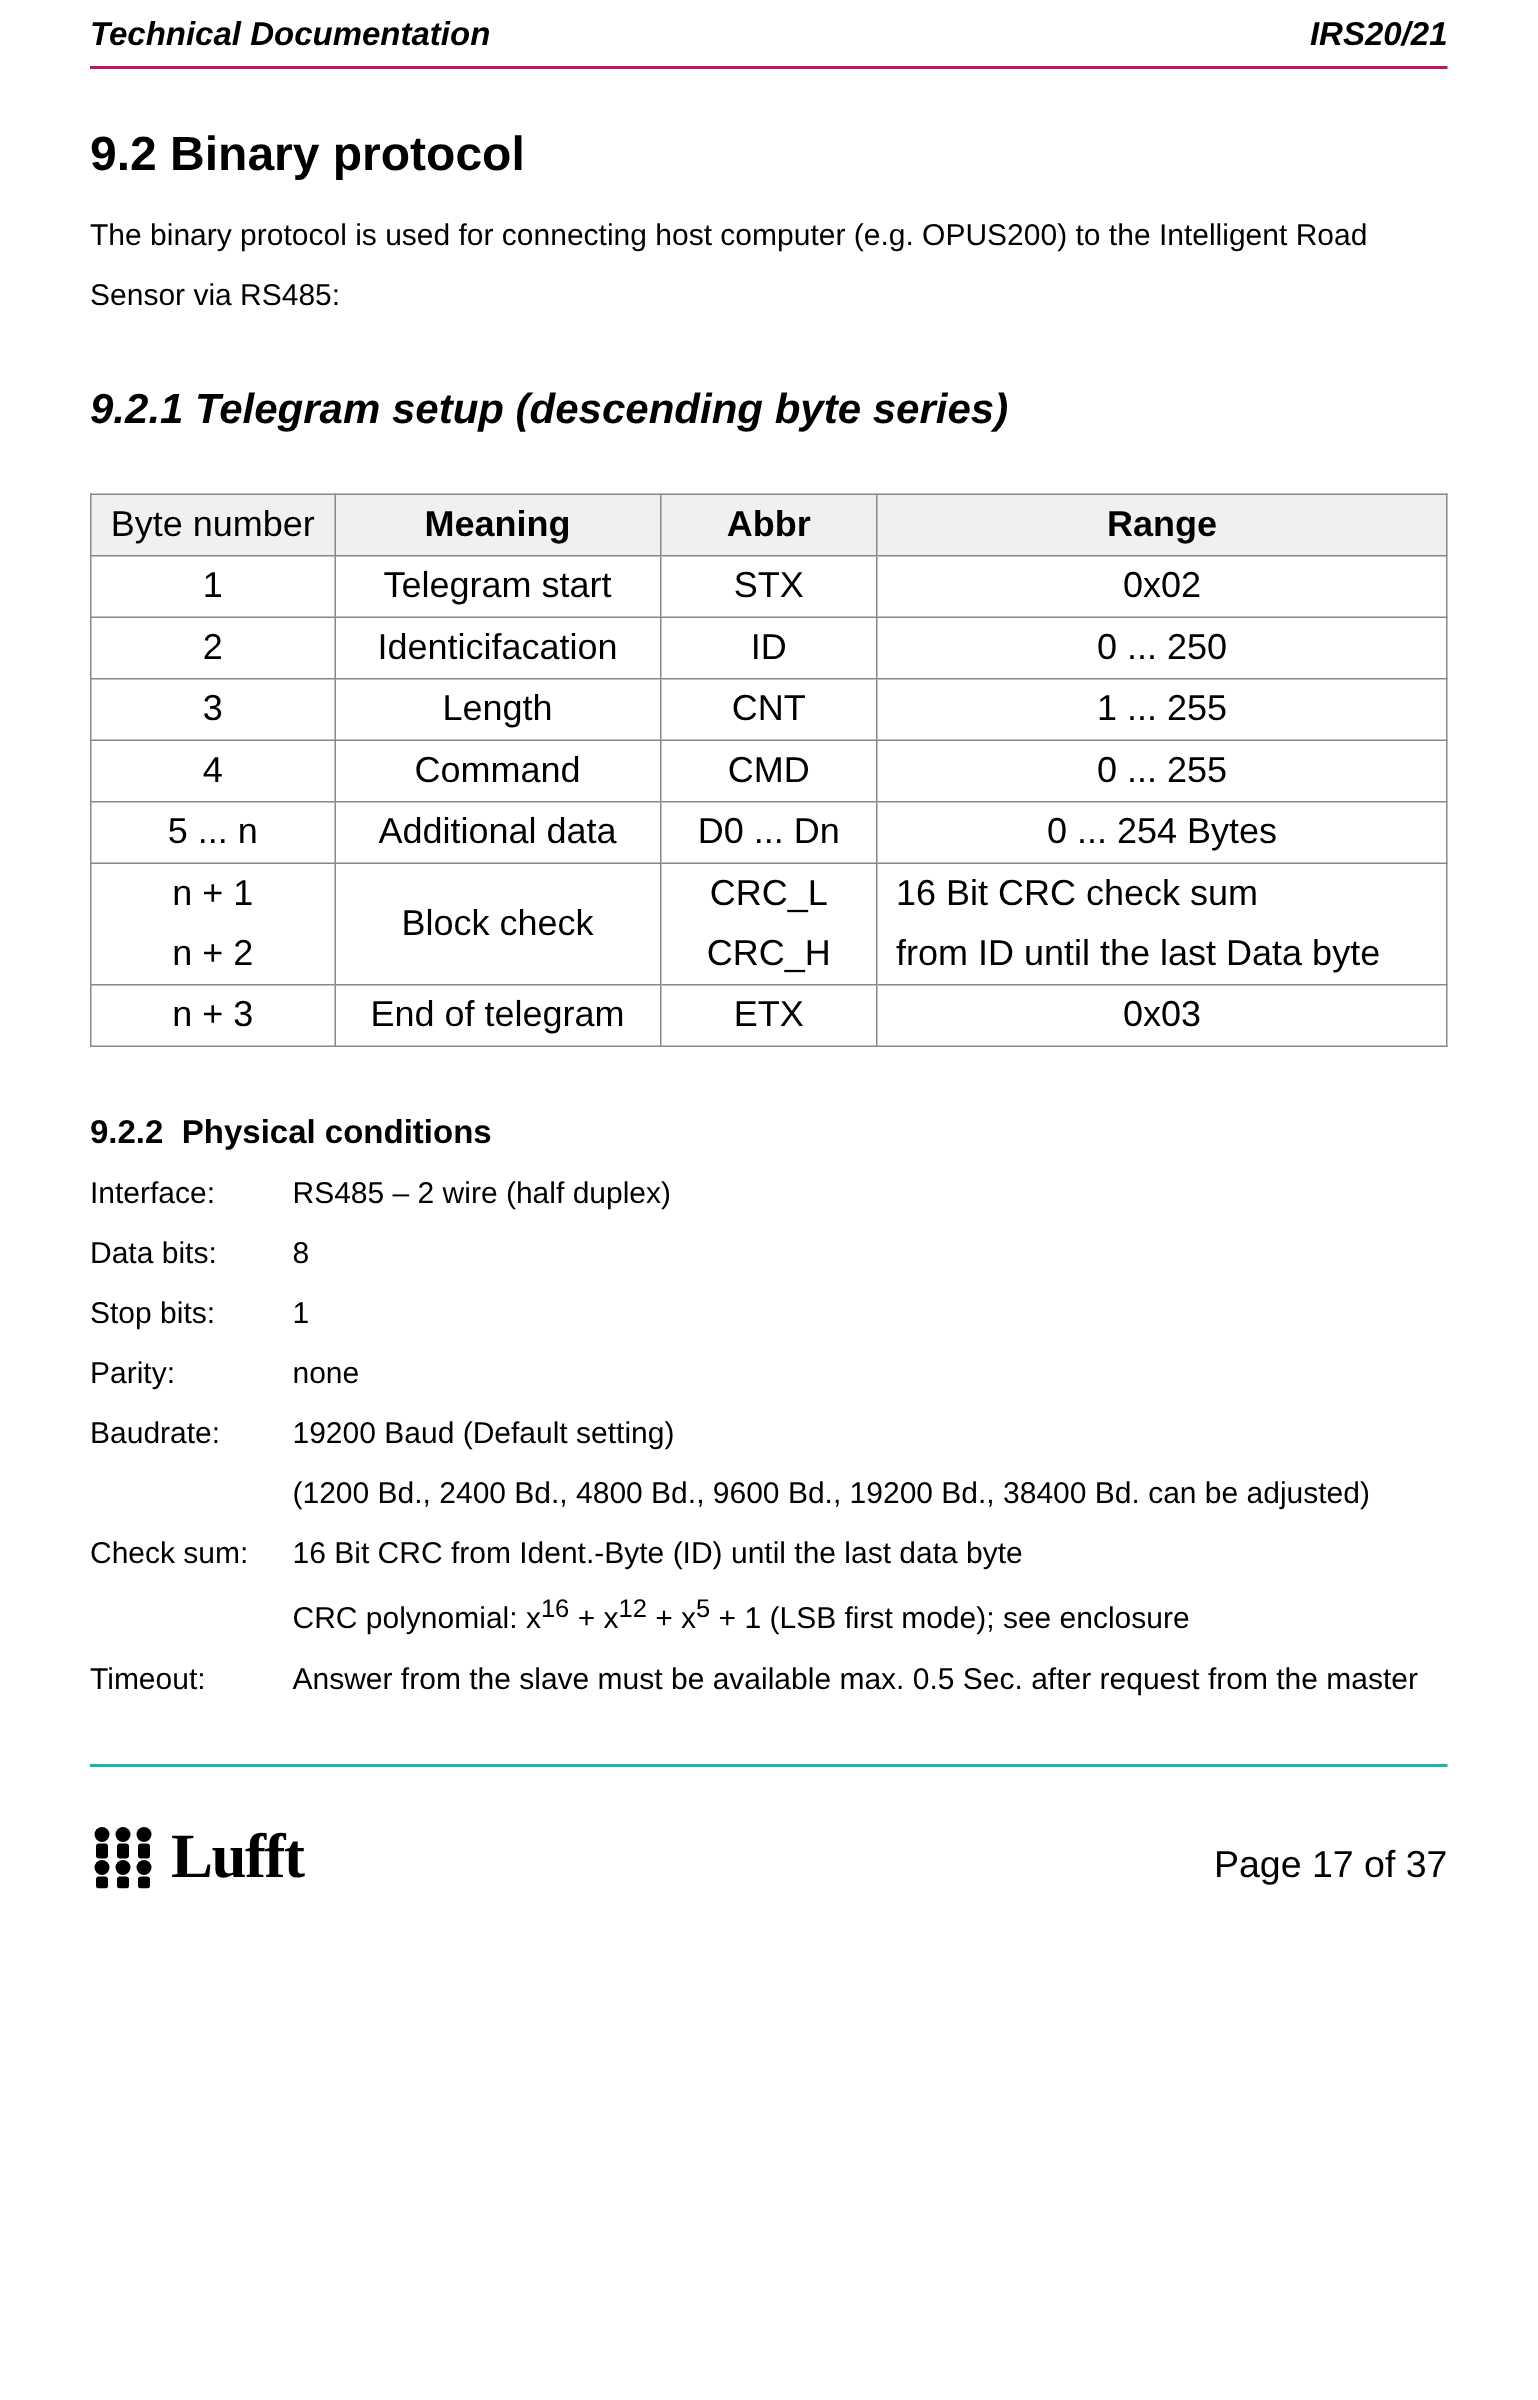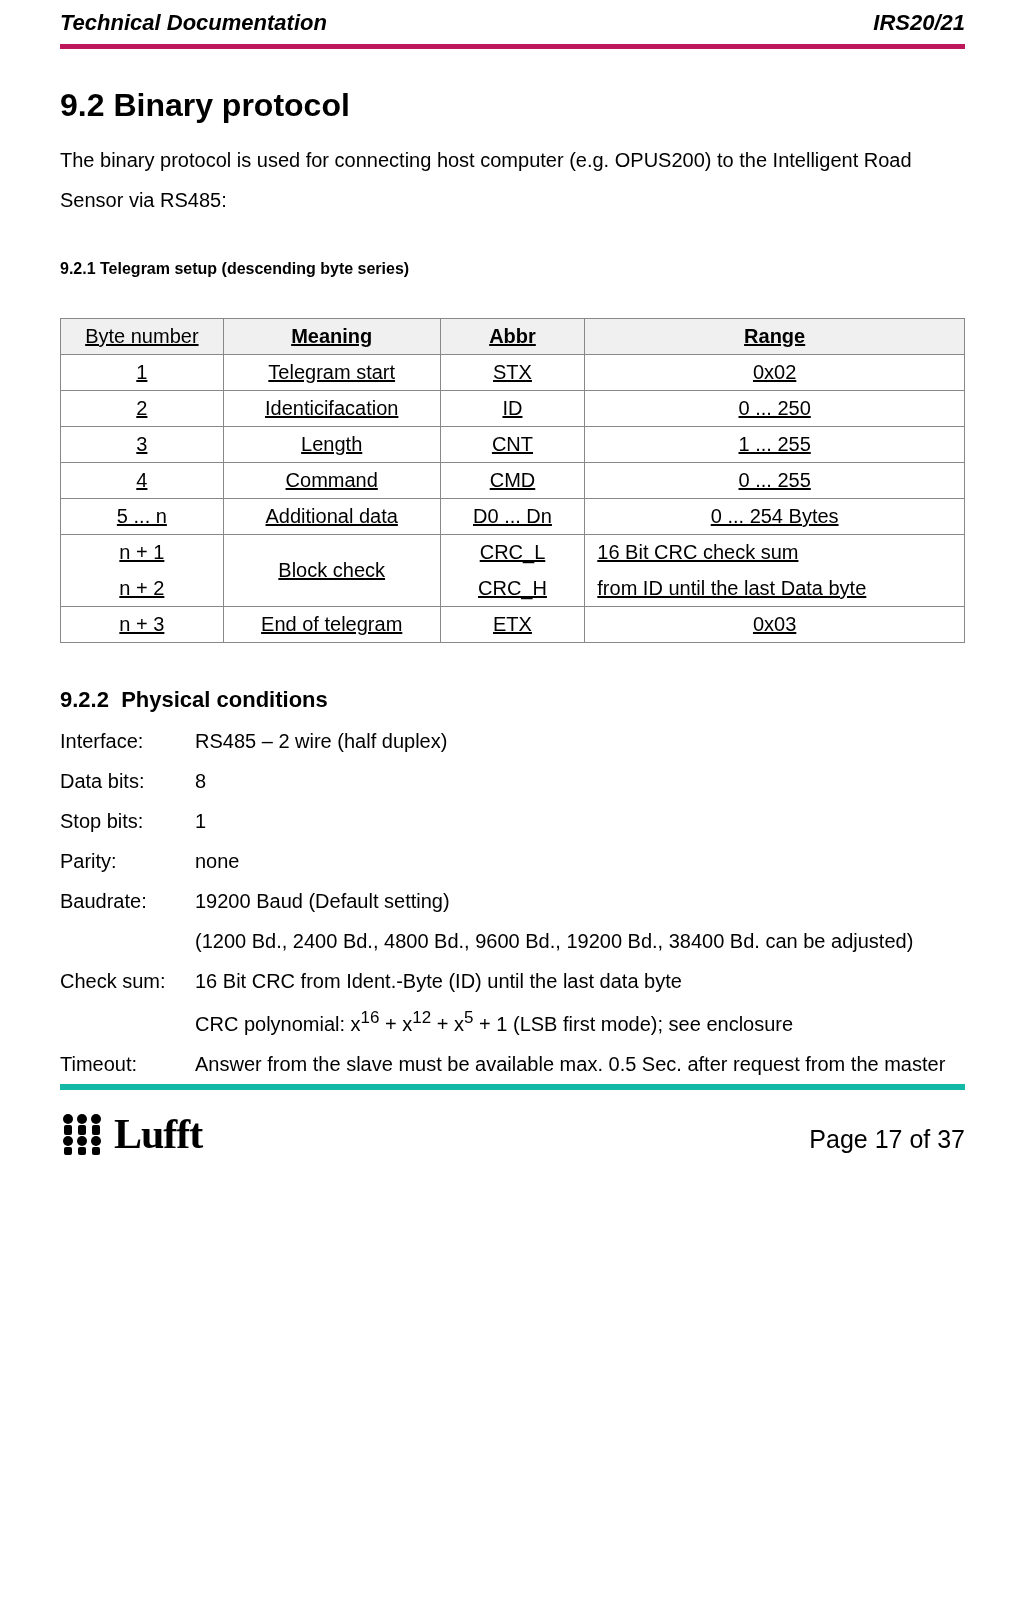--- a/index.html
+++ b/index.html
@@ -13,51 +13,51 @@
   }
   .page {
     padding: 10px 60px 40px 60px;
   }
   .header-bar {
     display: flex;
     justify-content: space-between;
     align-items: center;
     font-weight: bold;
     font-size: 22px;
-    border-bottom: 5px solid #be185d;
+    border-bottom: 2px solid #be185d;
     padding-bottom: 8px;
     margin-bottom: 38px;
     font-style: italic;
     font-family: Arial, Helvetica, sans-serif;
   }
   .header-bar span:first-child { font-style: italic; }
   .header-bar span:last-child { font-style: italic; }
   h2.section {
     font-size: 32px;
     margin: 0 0 16px 0;
   }
   .paragraph {
     font-size: 20px;
     line-height: 2;
     margin-bottom: 40px;
   }
   h3.subsection {
-    font-size: 16px;
+    font-size: 28px;
     margin: 20px 0 40px 0;
+    font-style: italic;
   }
   h4.sub2 {
     font-size: 22px;
     margin: 44px 0 8px 0;
   }
   table.telegram {
     border-collapse: collapse;
     width: 100%;
-    font-size: 20px;
+    font-size: 24px;
     margin-bottom: 10px;
-    text-decoration: underline;
   }
   table.telegram th, table.telegram td {
     border: 1px solid #888;
     padding: 6px 10px;
     text-align: center;
     vertical-align: middle;
     height: 36px;
   }
   table.telegram th {
     background: #f0f0f0;
@@ -78,22 +78,23 @@
   }
   .defs .label {
     width: 135px;
     flex-shrink: 0;
   }
   .defs .value {
     flex: 1;
   }
   .defs .value .sup { vertical-align: super; font-size: 17px; }
   .footer-rule {
-    border-top: 6px solid #14b8a6;
-    padding-top: 20px;
+    border-top: 2px solid #14b8a6;
+    margin-top: 36px;
+    padding-top: 36px;
     display: flex;
     justify-content: space-between;
     align-items: flex-end;
   }
   .logo {
     display: flex;
     align-items: center;
     gap: 8px;
   }
   .logo-icon {

